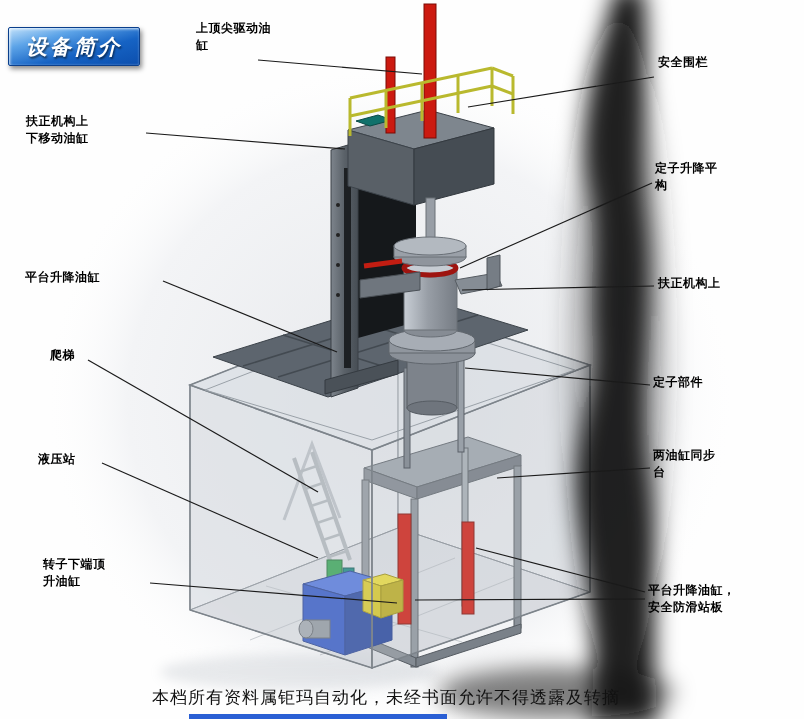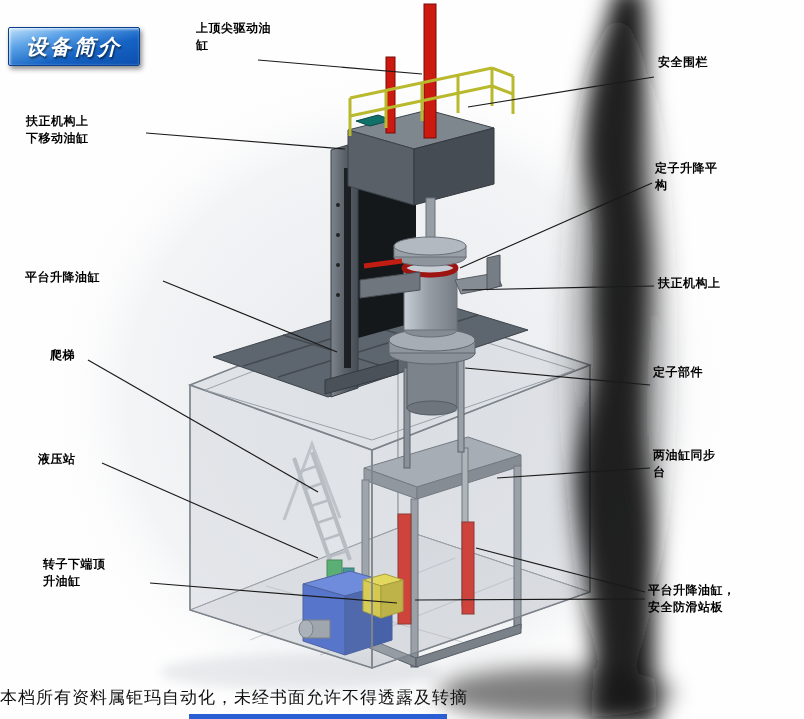--- a/index.html
+++ b/index.html
@@ -16,21 +16,21 @@
   .title-badge {
     position:absolute; left:8px; top:27px; width:132px; height:39px;
     background:linear-gradient(165deg,#c2e1fa 0%, #5da4e8 28%, #1663c4 62%, #0c4fae 100%);
     border:1px solid #0a3f8c; border-radius:2px;
     box-shadow:2px 3px 5px rgba(0,0,0,0.45), inset 1px 1px 3px rgba(255,255,255,0.8);
     display:flex; align-items:center; justify-content:center;
     color:#fff; font-weight:bold; font-style:italic; font-size:21px; letter-spacing:3px;
     text-shadow:1px 2px 2px rgba(0,0,0,0.55);
   }
   .footer-note {
-    position:absolute; left:0; top:686px; width:772px; 
+    position:absolute; left:0; top:686px; width:772px; text-align:center;
     font-family:"Liberation Serif", serif; font-size:17px; color:#111; letter-spacing:1px;
   }
 </style>
 </head>
 <body>
 
 <svg id="canvas-svg" width="804" height="719" viewBox="0 0 804 719" xmlns="http://www.w3.org/2000/svg">
   <defs>
     <filter id="smokeBlur" x="-60%" y="-20%" width="220%" height="140%">
       <feGaussianBlur stdDeviation="11"></feGaussianBlur>
@@ -229,19 +229,19 @@
 下移动油缸</div>
 <div class="label" style="left:25px;top:269px">平台升降油缸</div>
 <div class="label" style="left:50px;top:347px">爬梯</div>
 <div class="label" style="left:38px;top:451px">液压站</div>
 <div class="label" style="left:43px;top:556px">转子下端顶
 升油缸</div>
 <div class="label" style="left:658px;top:54px">安全围栏</div>
 <div class="label" style="left:655px;top:160px">定子升降平
 构</div>
 <div class="label" style="left:658px;top:275px">扶正机构上</div>
-<div class="label" style="left:653px;top:364px">定子部件</div>
+<div class="label" style="left:653px;top:374px">定子部件</div>
 <div class="label" style="left:653px;top:447px">两油缸同步
 台</div>
 <div class="label" style="left:648px;top:582px">平台升降油缸，
 安全防滑站板</div>
 
 <div class="footer-note">本档所有资料属钜玛自动化，未经书面允许不得透露及转摘</div>
 
 </body></html>

